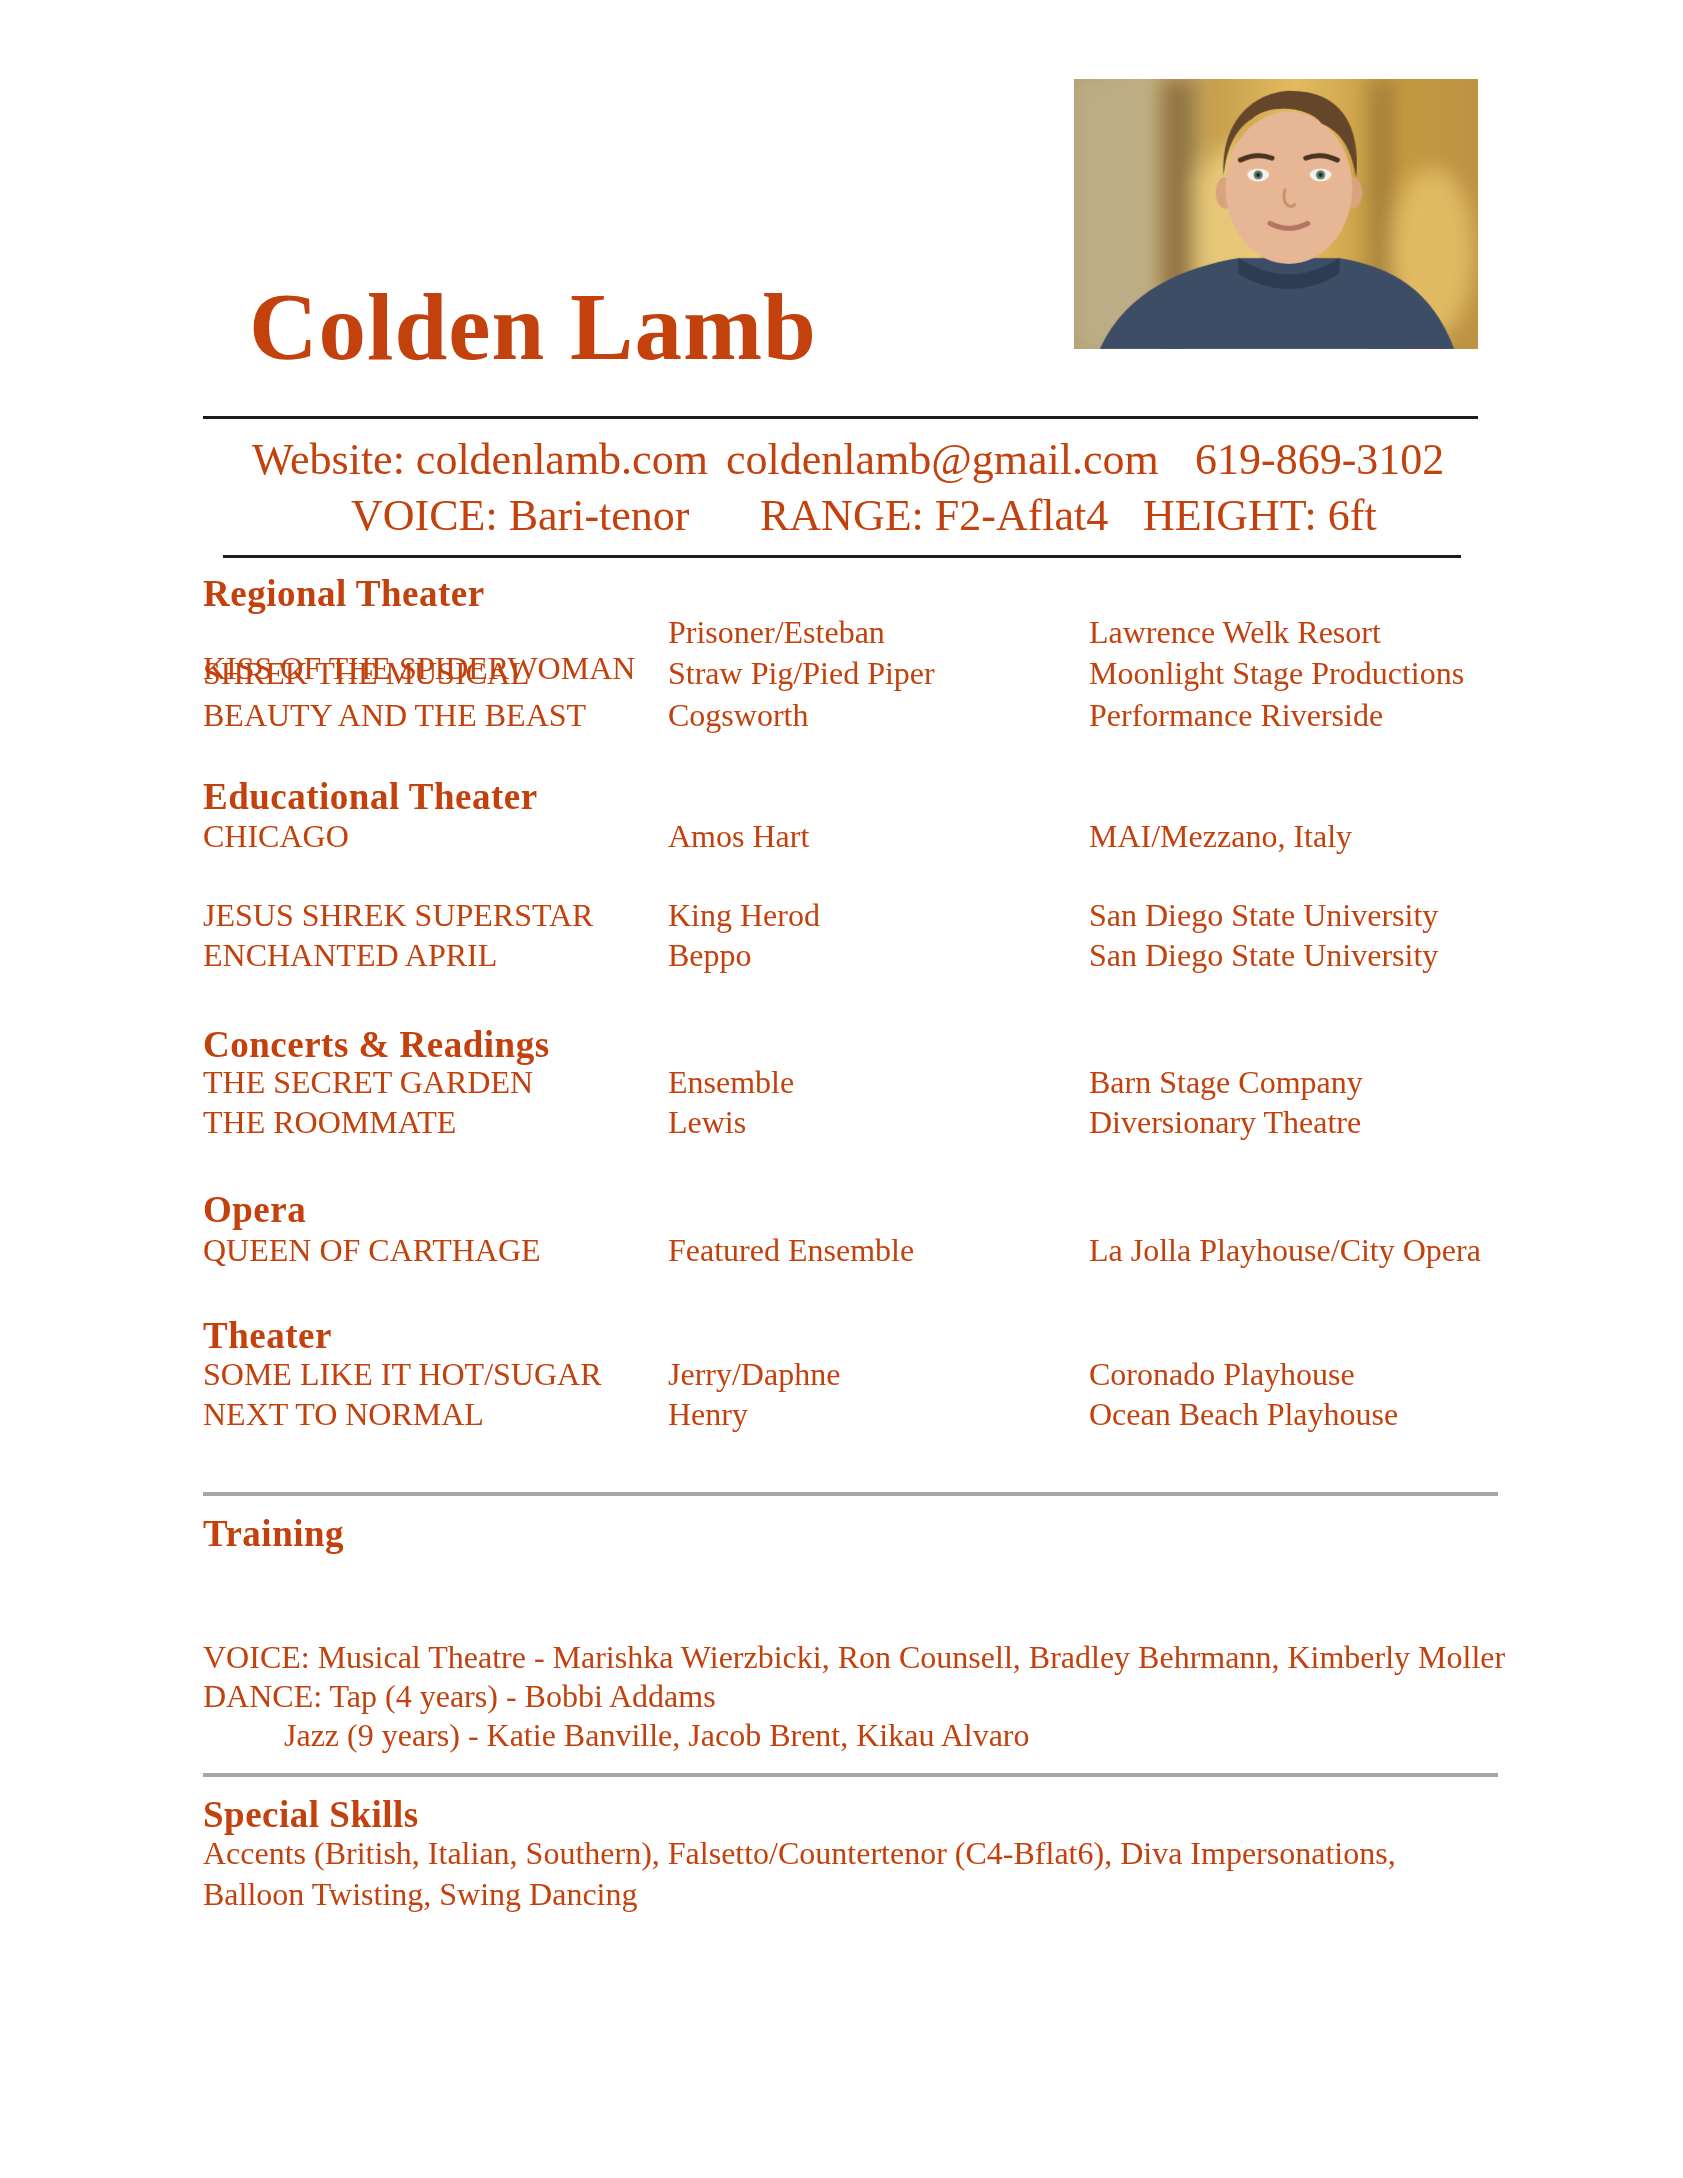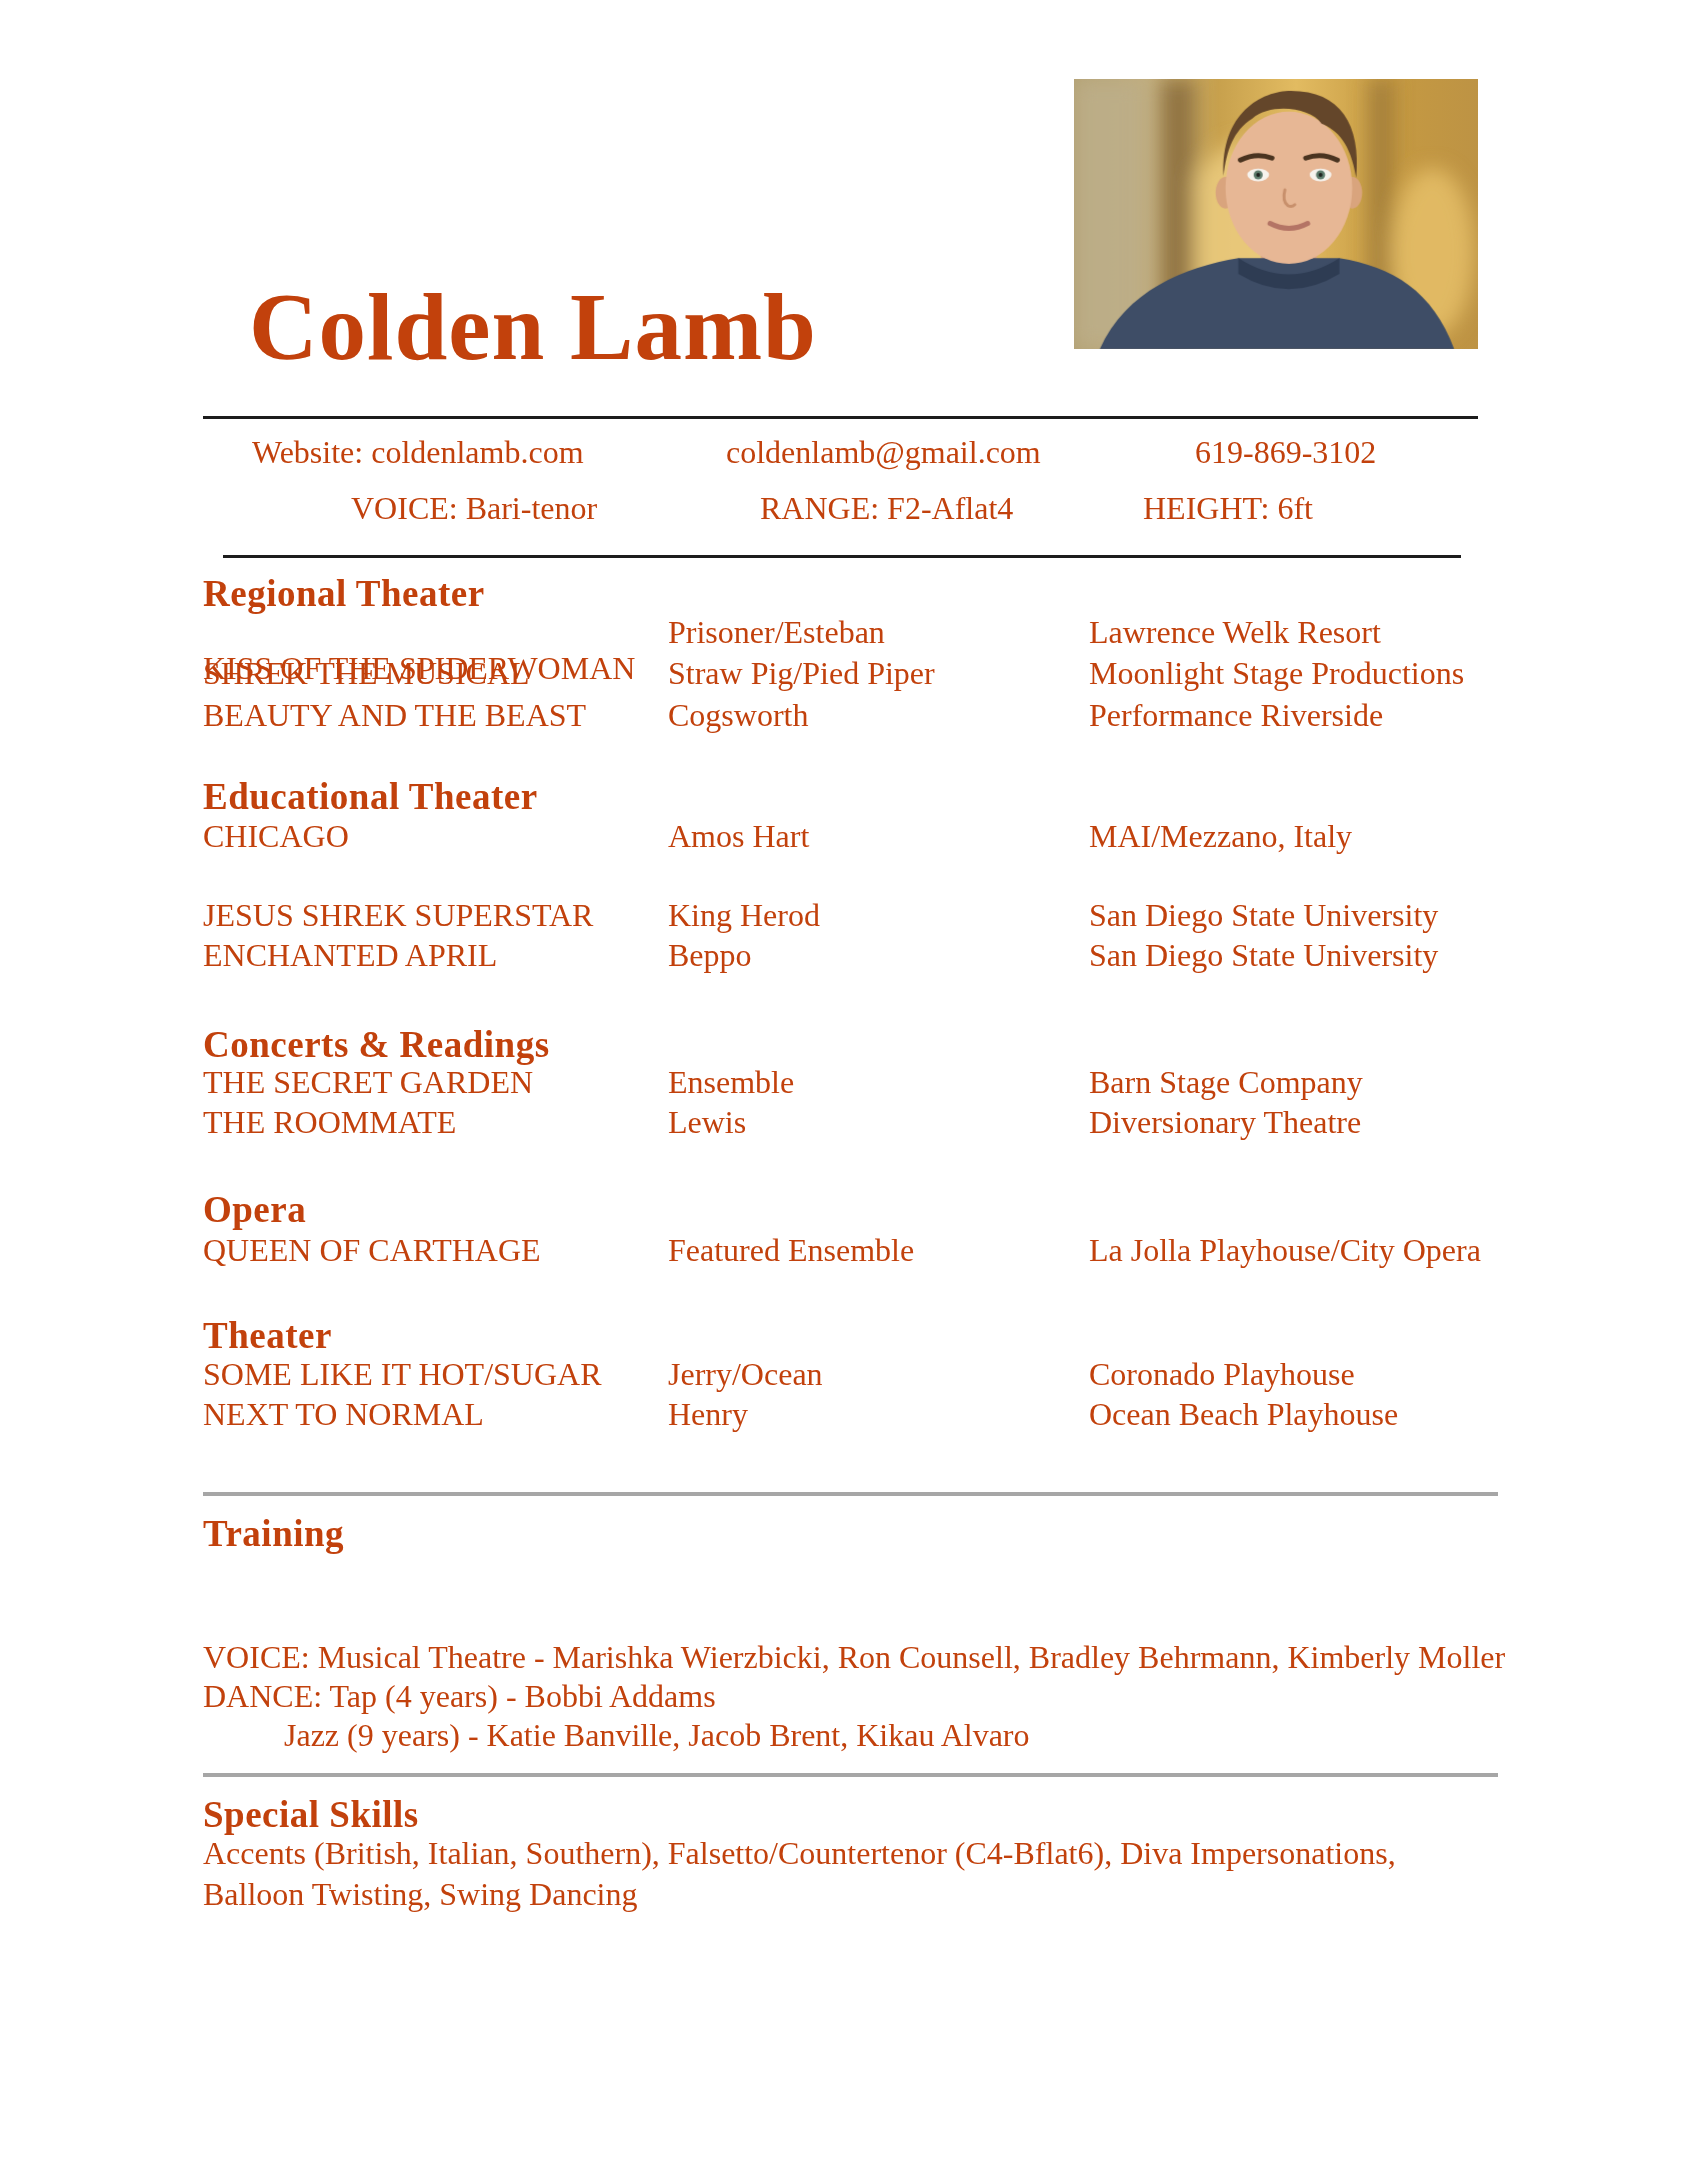--- a/index.html
+++ b/index.html
@@ -11,21 +11,21 @@
     color:#c2410c;
     overflow:hidden;
   }
   .abs{position:absolute;white-space:nowrap;}
   .name{
     font-size:95px;
     font-weight:bold;
     letter-spacing:1px;
     line-height:1;
   }
-  .contact{font-size:32px;}
+  .contact{font-size:44px;}
   .rule-black{position:absolute;height:3px;background:#1c1c1c;}
   .rule-gray{position:absolute;height:4px;background:#a6a6a6;}
   .sec-head{font-size:37px;font-weight:bold;letter-spacing:0.5px;line-height:1;}
   .body-t{font-size:32px;line-height:1;}
   .photo{
     position:absolute;left:1074px;top:79px;width:404px;height:270px;
     overflow:hidden;
   }
   .photo svg{display:block;width:100%;height:100%;}
 </style>
@@ -124,21 +124,21 @@
   <div class="abs body-t" style="left:668px;top:1106px;">Lewis</div>
   <div class="abs body-t" style="left:1089px;top:1106px;">Diversionary Theatre</div>
 
   <div class="abs sec-head" style="left:203px;top:1191px;">Opera</div>
   <div class="abs body-t" style="left:203px;top:1234px;">QUEEN OF CARTHAGE</div>
   <div class="abs body-t" style="left:668px;top:1234px;">Featured Ensemble</div>
   <div class="abs body-t" style="left:1089px;top:1234px;">La Jolla Playhouse/City Opera</div>
 
   <div class="abs sec-head" style="left:203px;top:1317px;">Theater</div>
   <div class="abs body-t" style="left:203px;top:1358px;">SOME LIKE IT HOT/SUGAR</div>
-  <div class="abs body-t" style="left:668px;top:1358px;">Jerry/Ocean</div>
+  <div class="abs body-t" style="left:668px;top:1358px;">Jerry/Daphne</div>
   <div class="abs body-t" style="left:1089px;top:1358px;">Coronado Playhouse</div>
   <div class="abs body-t" style="left:203px;top:1398px;">NEXT TO NORMAL</div>
   <div class="abs body-t" style="left:668px;top:1398px;">Henry</div>
   <div class="abs body-t" style="left:1089px;top:1398px;">Ocean Beach Playhouse</div>
 
   <div class="rule-gray" style="left:203px;top:1492px;width:1295px;"></div>
 
   <div class="abs sec-head" style="left:203px;top:1515px;">Training</div>
   <div class="abs body-t" style="left:203px;top:1641px;">VOICE: Musical Theatre - Marishka Wierzbicki, Ron Counsell, Bradley Behrmann, Kimberly Moller</div>
   <div class="abs body-t" style="left:203px;top:1680px;">DANCE: Tap (4 years) - Bobbi Addams</div>

